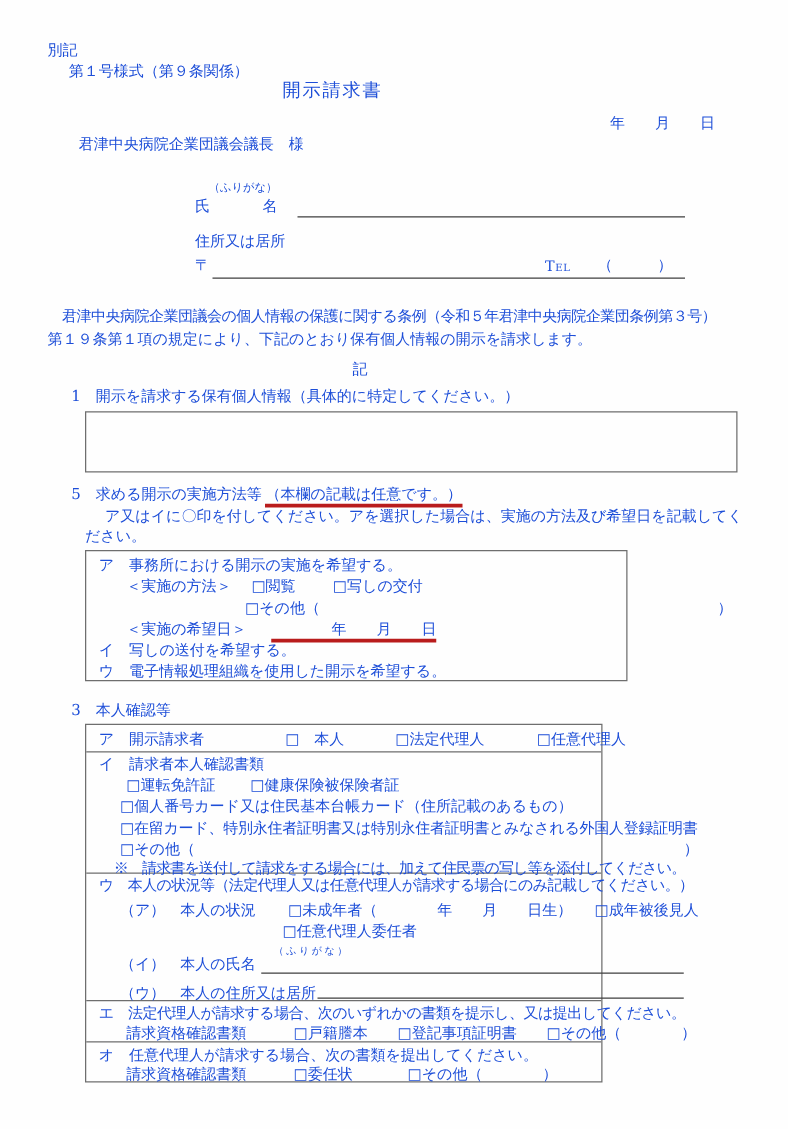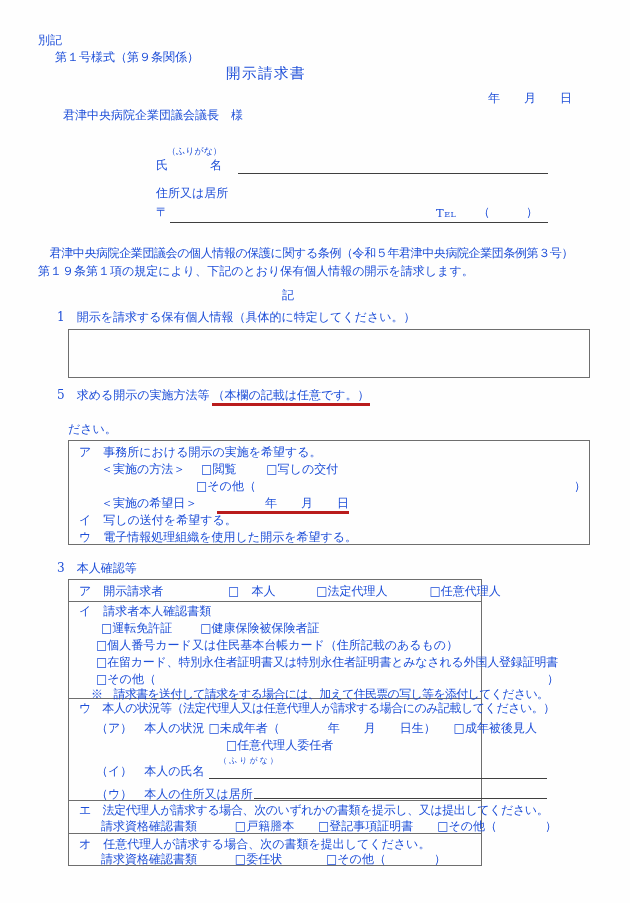--- a/index.html
+++ b/index.html
@@ -48,23 +48,24 @@
   <div class="t ls-04" style="left:38px; top:246px;">　君津中央病院企業団議会の個人情報の保護に関する条例（令和５年君津中央病院企業団条例第３号）</div>
   <div class="t" style="left:38px; top:264px;">第１９条第１項の規定により、下記のとおり保有個人情報の開示を請求します。</div>
   <div class="t" style="left:282px; top:288px;">記</div>
 
   <div class="t" style="left:57px; top:310px;">1　開示を請求する保有個人情報（具体的に特定してください。）</div>
   <div class="box" style="left:68px; top:329px; width:522px; height:49px;"></div>
 
   <div class="t" style="left:57px; top:388px;">
     <span>5　求める開示の実施方法等</span><span class="undl" style="margin-left:3px;">（本欄の記載は任意です。）</span>
   </div>
+  <div class="t" style="left:84px; top:406px;">ア又はイに〇印を付してください。アを選択した場合は、実施の方法及び希望日を記載してく</div>
   <div class="t" style="left:68px; top:422px;">ださい。</div>
 
-  <div class="box" style="left:68px; top:440px; width:522px; height:105px;">
+  <div class="box" style="left:68px; top:440px; width:434px; height:105px;">
     <div class="t" style="left:10px; top:4px;">ア　事務所における開示の実施を希望する。</div>
     <div class="t" style="left:32px; top:21px;">
       <span>＜実施の方法＞</span>
       <span class="cb" style="margin-left:12px;">□閲覧</span>
       <span class="cb" style="margin-left:26px;">□写しの交付</span>
     </div>
     <div class="t" style="left:127px; top:38px;">□その他（</div>
     <div class="t" style="left:505px; top:38px;">）</div>
     <div class="t" style="left:32px; top:55px;">
       <span>＜実施の希望日＞</span>
@@ -97,21 +98,21 @@
     </div>
     <div class="t" style="left:27px; top:58px;">□個人番号カード又は住民基本台帳カード（住所記載のあるもの）</div>
     <div class="t" style="left:27px; top:75px; letter-spacing:-0.2px;">□在留カード、特別永住者証明書又は特別永住者証明書とみなされる外国人登録証明書</div>
     <div class="t" style="left:27px; top:92px;">□その他（</div>
     <div class="t" style="left:478px; top:92px;">）</div>
     <div class="t ls-07" style="left:22px; top:107px;">※　請求書を送付して請求をする場合には、加えて住民票の写し等を添付してください。</div>
 
     <div class="t ls-05" style="left:10px; top:121px;">ウ　本人の状況等（法定代理人又は任意代理人が請求する場合にのみ記載してください。）</div>
     <div class="t" style="left:27px; top:141px;">
       <span>（ア）　本人の状況</span>
-      <span class="cb" style="">□未成年者（　　　　年　　月　　日生）</span>
+      <span class="cb" style="margin-left:22px;">□未成年者（　　　　年　　月　　日生）</span>
       <span class="cb" style="margin-left:14px;">□成年被後見人</span>
     </div>
     <div class="t" style="left:157px; top:158px;">□任意代理人委任者</div>
     <div class="t tiny" style="left:150px; top:174px;">（ふりがな）</div>
     <div class="t" style="left:27px; top:184px;">（イ）　本人の氏名</div>
     <div class="blank" style="left:140px; top:198px; width:338px;"></div>
     <div class="t" style="left:27px; top:207px;">（ウ）　本人の住所又は居所</div>
     <div class="blank" style="left:185px; top:218px; width:293px;"></div>
 
     <div class="t ls-04" style="left:10px; top:223px;">エ　法定代理人が請求する場合、次のいずれかの書類を提示し、又は提出してください。</div>

